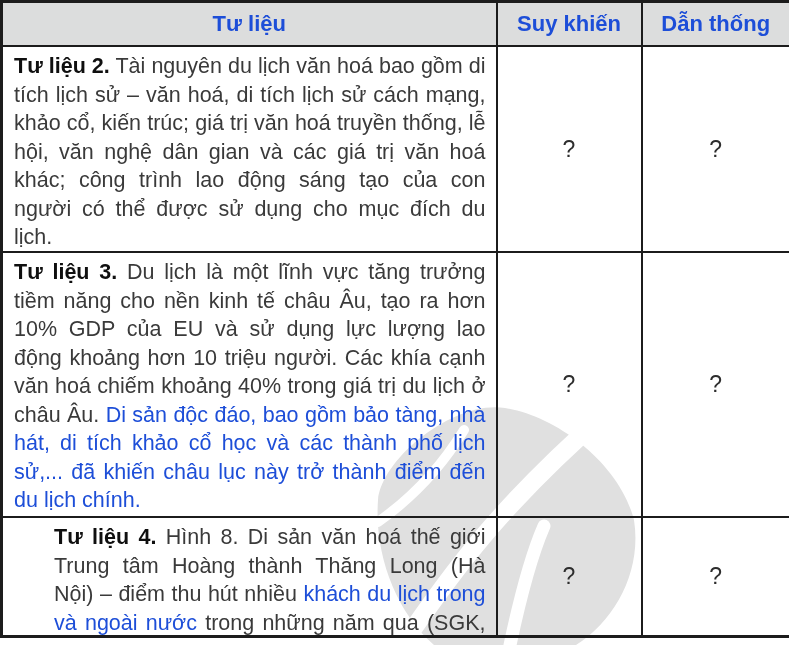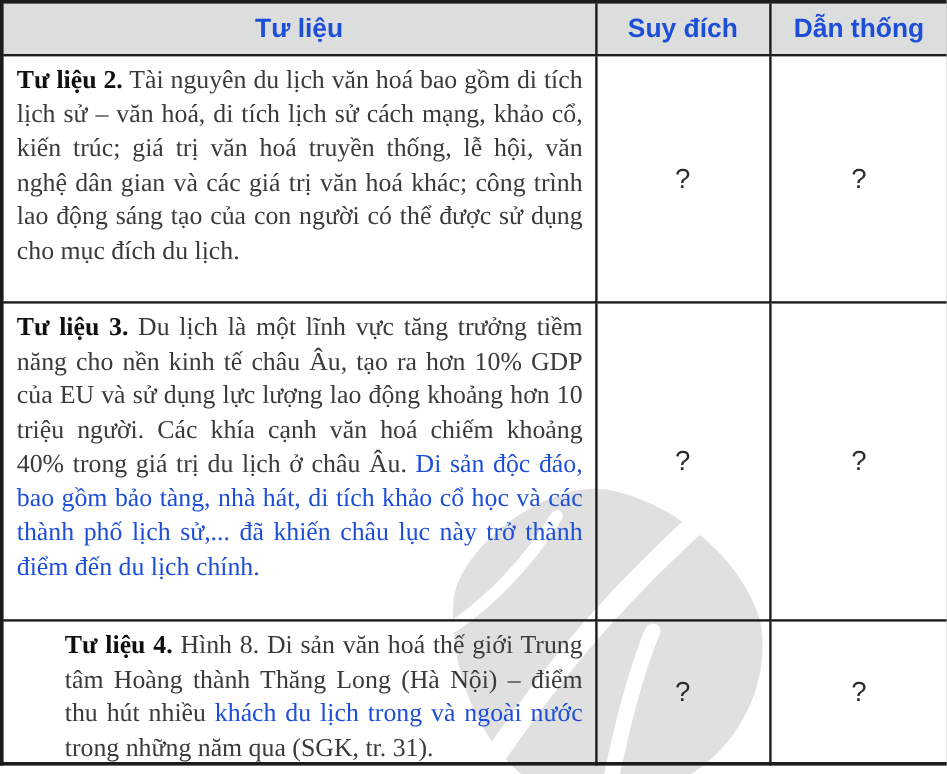--- a/index.html
+++ b/index.html
@@ -43,21 +43,21 @@
   table.grid th {
     background: #dcdddd;
     height: 42px;
     font-size: 22px;
     font-weight: bold;
     color: #1d4ed8;
     text-align: center;
     vertical-align: middle;
   }
 
-  td.doc-cell { vertical-align: top; font-family: Liberation Serif, serif; }
+  td.doc-cell { vertical-align: top; }
   .doc-text {
     font-size: 21.5px;
     line-height: 28.5px;
     text-align: justify;
     color: #3a3a3a;
     padding: 5px 10px 0 11px;
     overflow: hidden;
   }
   .dt-r1 { height: 199px; }
   .dt-r2 { height: 258px; }
@@ -89,21 +89,21 @@
 
   <table class="grid">
     <colgroup>
         <col class="c1">
         <col class="c2">
         <col class="c3">
       </colgroup>
     <thead>
       <tr>
         <th>Tư liệu</th>
-        <th>Suy đích</th>
+        <th>Suy khiến</th>
         <th>Dẫn thống</th>
       </tr>
     </thead>
     <tbody>
       <tr class="r1">
         <td class="doc-cell">
           <div class="doc-text dt-r1"><span class="doc-label">Tư liệu 2.</span><span> Tài nguyên du lịch văn hoá bao gồm di tích lịch sử – văn hoá, di tích lịch sử cách mạng, khảo cổ, kiến trúc; giá trị văn hoá truyền thống, lễ hội, văn nghệ dân gian và các giá trị văn hoá khác; công trình lao động sáng tạo của con người có thể được sử dụng cho mục đích du lịch.</span></div>
         </td>
         <td class="q-cell">?</td>
         <td class="q-cell">?</td>

